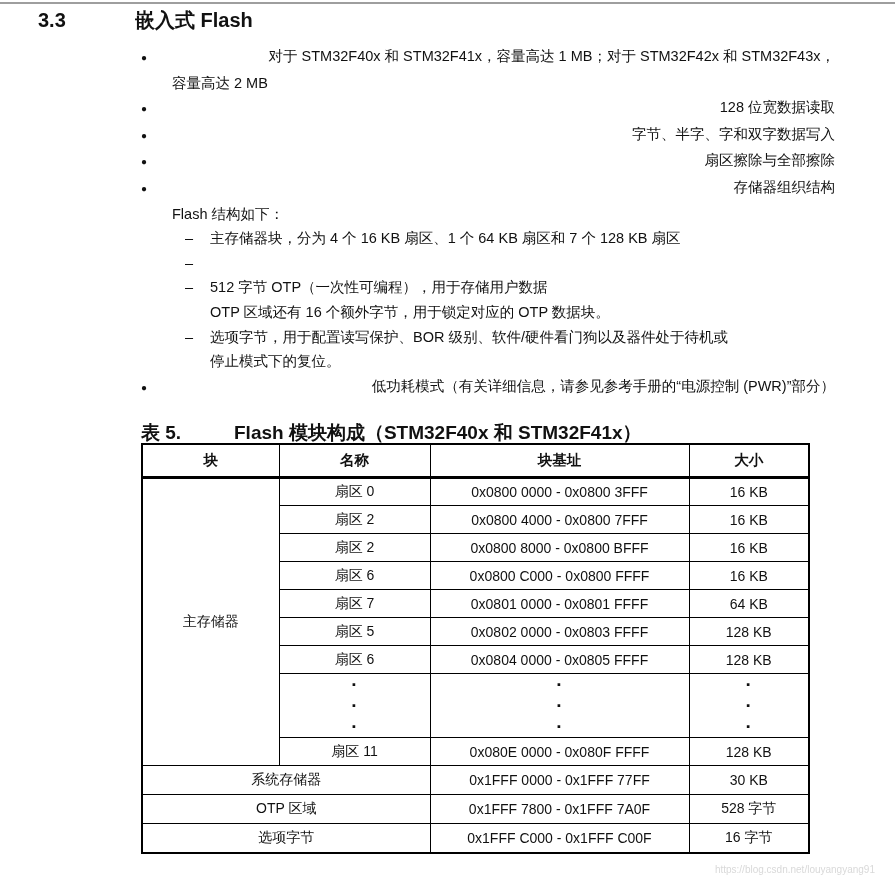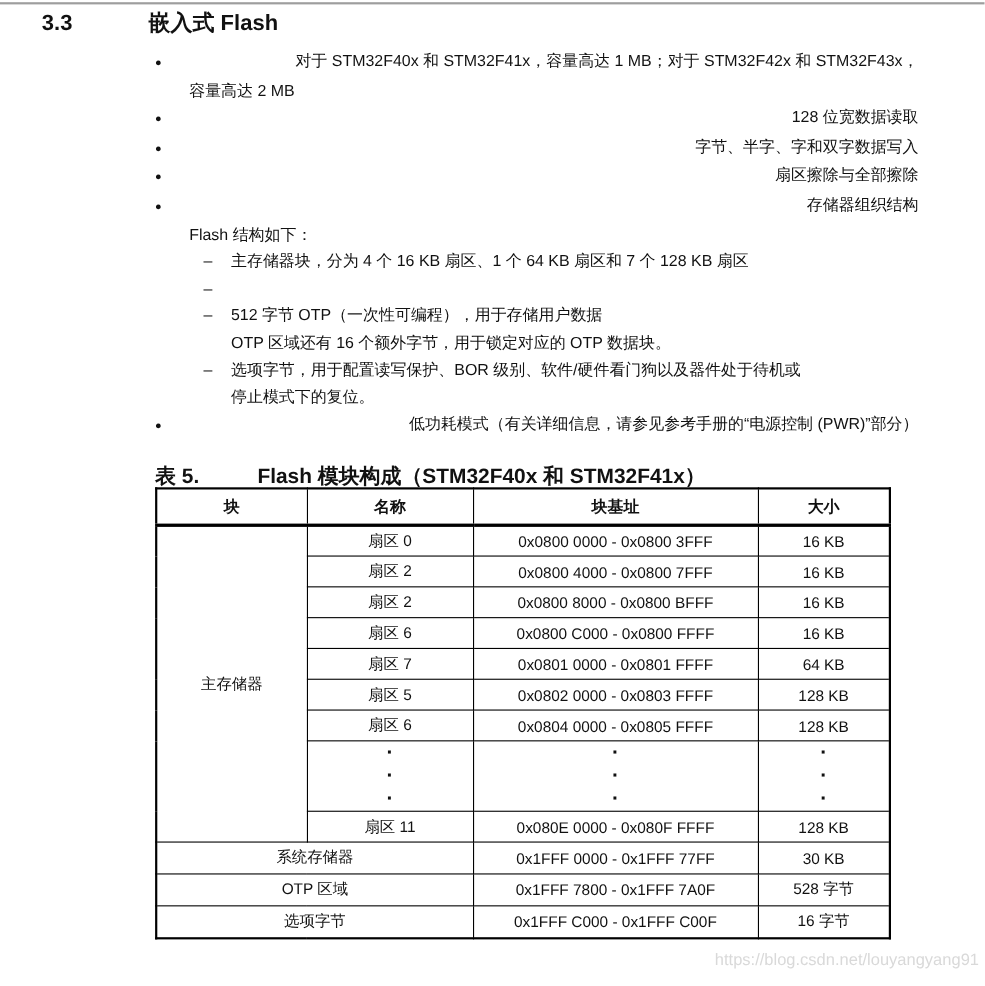--- a/index.html
+++ b/index.html
@@ -27,21 +27,21 @@
   .tbl-wrap{position:absolute;top:443px;left:141px;}
   table.flash{border-collapse:collapse;table-layout:fixed;width:667px;font-size:14px;}
   table.flash{border:2px solid #000;}
   table.flash th,table.flash td{border:1px solid #000;text-align:center;vertical-align:middle;padding:0;}
   table.flash thead th{border-bottom:3px solid #000;font-size:14.5px;font-weight:700;height:31px;}
   tr.r-sec{height:28px;}
   tr.r-dots{height:64px;}
   tr.r-bot{height:29px;}
   td.main-block{font-size:14px;}
   .vdots{display:flex;flex-direction:column;align-items:center;justify-content:center;line-height:21px;font-size:19px;font-weight:700;}
-  .watermark{position:absolute;top:864px;right:5px;font-size:15px;color:#d9d9d9;white-space:nowrap;}
+  .watermark{position:absolute;top:864px;right:20px;font-size:10px;color:#d9d9d9;white-space:nowrap;}
 </style>
 </head>
 <body>
 
 <div class="top-rule"></div>
 
 <div class="heading">
   <span class="num">3.3</span><span>嵌入式 Flash</span>
 </div>
 

